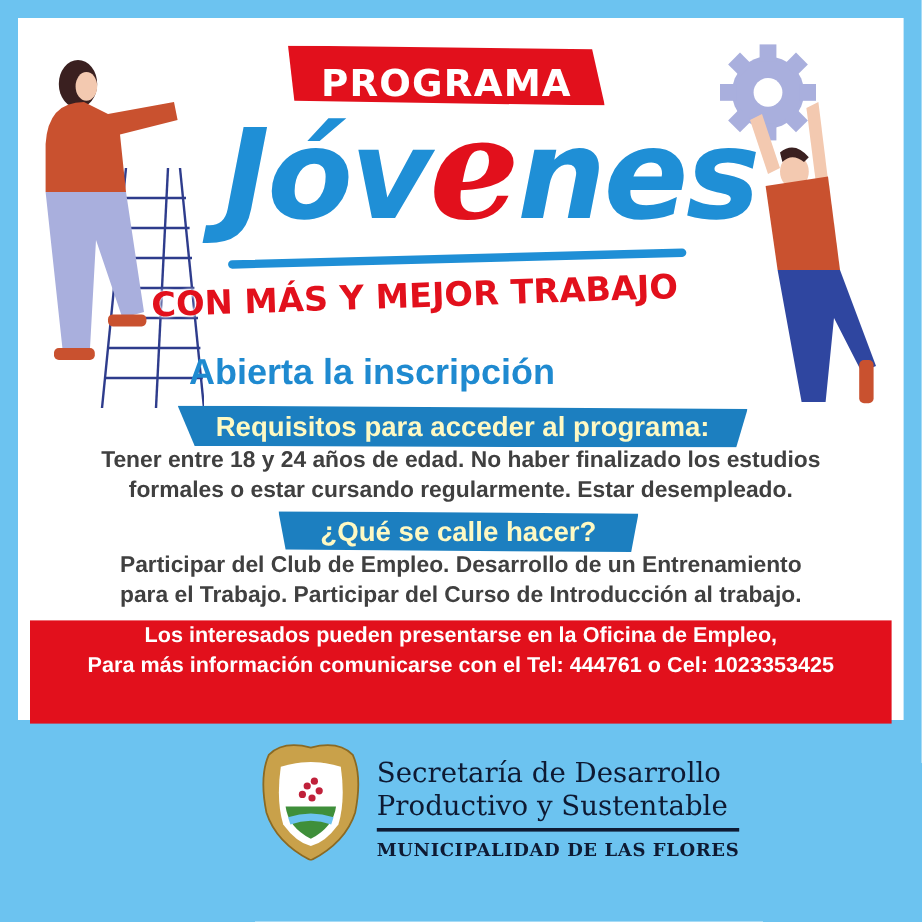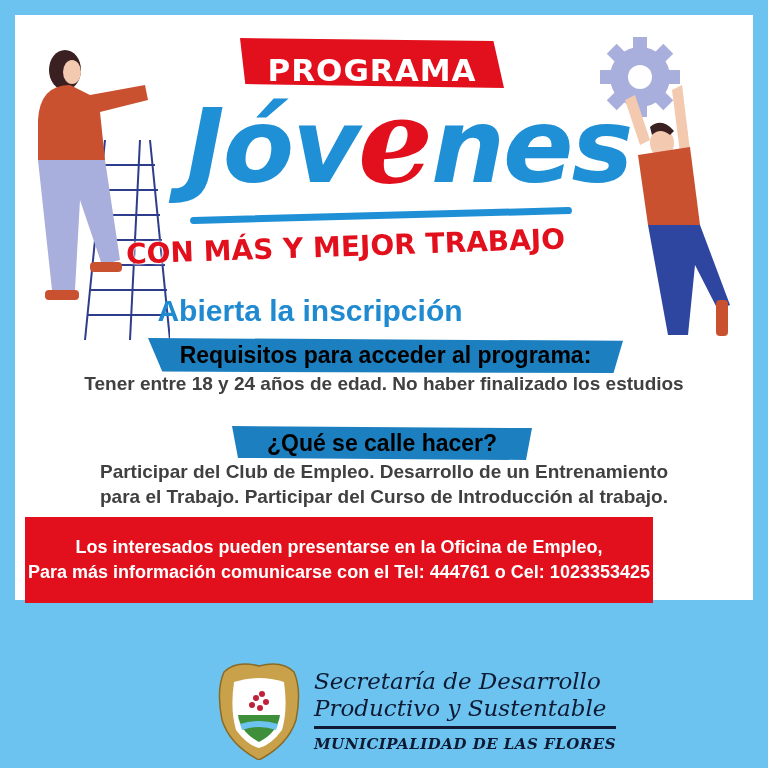--- a/index.html
+++ b/index.html
@@ -6,26 +6,26 @@
   body{width:768px;height:768px;background:#6cc3f0;position:relative;overflow:hidden;font-family:"Liberation Sans",sans-serif;}
   .card{position:absolute;left:15px;top:15px;width:738px;height:585px;background:#fff;}
   .prog-banner{position:absolute;left:240px;top:38px;width:264px;height:50px;background:#e2101c;clip-path:polygon(0 0,96% 6%,100% 100%,2% 92%);display:flex;align-items:flex-end;justify-content:center;}
   .prog-banner span{color:#fff;font-weight:bold;font-size:31px;letter-spacing:1px;font-family:"DejaVu Sans",sans-serif;}
   .jov{position:absolute;left:186px;top:82px;font-size:104px;font-style:italic;font-weight:bold;color:#1f8fd6;font-family:"DejaVu Sans",sans-serif;letter-spacing:-2px;line-height:1;}
   .jov .e{color:#e2101c;font-family:"DejaVu Serif",serif;font-size:118px;}
   .underline{position:absolute;left:190px;top:212px;width:382px;height:7px;background:#1f8fd6;border-radius:4px;transform:rotate(-1.5deg);}
   .slogan{position:absolute;left:126px;top:230px;font-size:28px;font-weight:bold;color:#e2101c;font-family:"DejaVu Sans",sans-serif;transform:rotate(-2deg);white-space:nowrap;text-shadow:0 0 3px #fff,0 0 3px #fff;}
   .abierta{position:absolute;left:0;width:620px;top:294px;text-align:center;font-size:30px;font-weight:bold;color:#1f8ad0;}
   .req-banner{position:absolute;left:148px;top:338px;width:475px;height:35px;background:#1c7fc0;clip-path:polygon(0 0,100% 8%,98% 100%,3% 96%);display:flex;align-items:center;justify-content:center;}
-  .req-banner span,.que-banner span{color:#000000;font-weight:bold;font-size:23px;}
+  .req-banner span,.que-banner span{color:#fef9c3;font-weight:bold;font-size:23px;}
   .body-text{position:absolute;left:0;width:768px;text-align:center;font-size:19px;font-weight:bold;color:#404040;line-height:25px;}
   .que-banner{position:absolute;left:232px;top:426px;width:300px;height:34px;background:#1c7fc0;clip-path:polygon(0 0,100% 6%,98% 100%,2% 94%);display:flex;align-items:center;justify-content:center;}
-  .red-box{position:absolute;left:25px;top:517px;width:628px;height:86px;background:#e2101c;display:flex;flex-direction:column;align-items:center;justify-content:center;}
+  .red-box{position:absolute;left:25px;top:517px;width:718px;height:86px;background:#e2101c;display:flex;flex-direction:column;align-items:center;justify-content:flex-start;}
   .red-box div{color:#fff;font-weight:bold;font-size:18px;line-height:25px;white-space:nowrap;}
-  .footer{position:absolute;left:216px;top:660px;display:flex;align-items:center;font-style:italic;}
+  .footer{position:absolute;left:216px;top:617px;display:flex;align-items:flex-end;}
   .seal{width:86px;height:100px;}
   .sec-text{margin-left:12px;font-family:"DejaVu Serif",serif;color:#0e1a33;}
   .sec-line{font-size:23px;line-height:27px;}
   .sec-rule{height:3px;background:#0e1a33;margin:4px 0 6px 0;}
   .muni{font-size:15px;letter-spacing:0.5px;font-weight:bold;}
   .fig{position:absolute;}
 </style>
 </head>
 <body>
 
@@ -84,20 +84,21 @@
 <div class="underline"></div>
 <div class="slogan">CON MÁS Y MEJOR TRABAJO</div>
 
 <div class="abierta">Abierta la inscripción</div>
 
 <div class="req-banner">
   <span>Requisitos para acceder al programa:</span>
 </div>
 <div class="body-text" style="top:371px;">
   <div>Tener entre 18 y 24 años de edad. No haber finalizado los estudios</div>
+  <div>formales o estar cursando regularmente. Estar desempleado.</div>
 </div>
 
 <div class="que-banner">
   <span>¿Qué se calle hacer?</span>
 </div>
 <div class="body-text" style="top:459px;">
   <div>Participar del Club de Empleo. Desarrollo de un Entrenamiento</div>
   <div>para el Trabajo. Participar del Curso de Introducción al trabajo.</div>
 </div>
 

